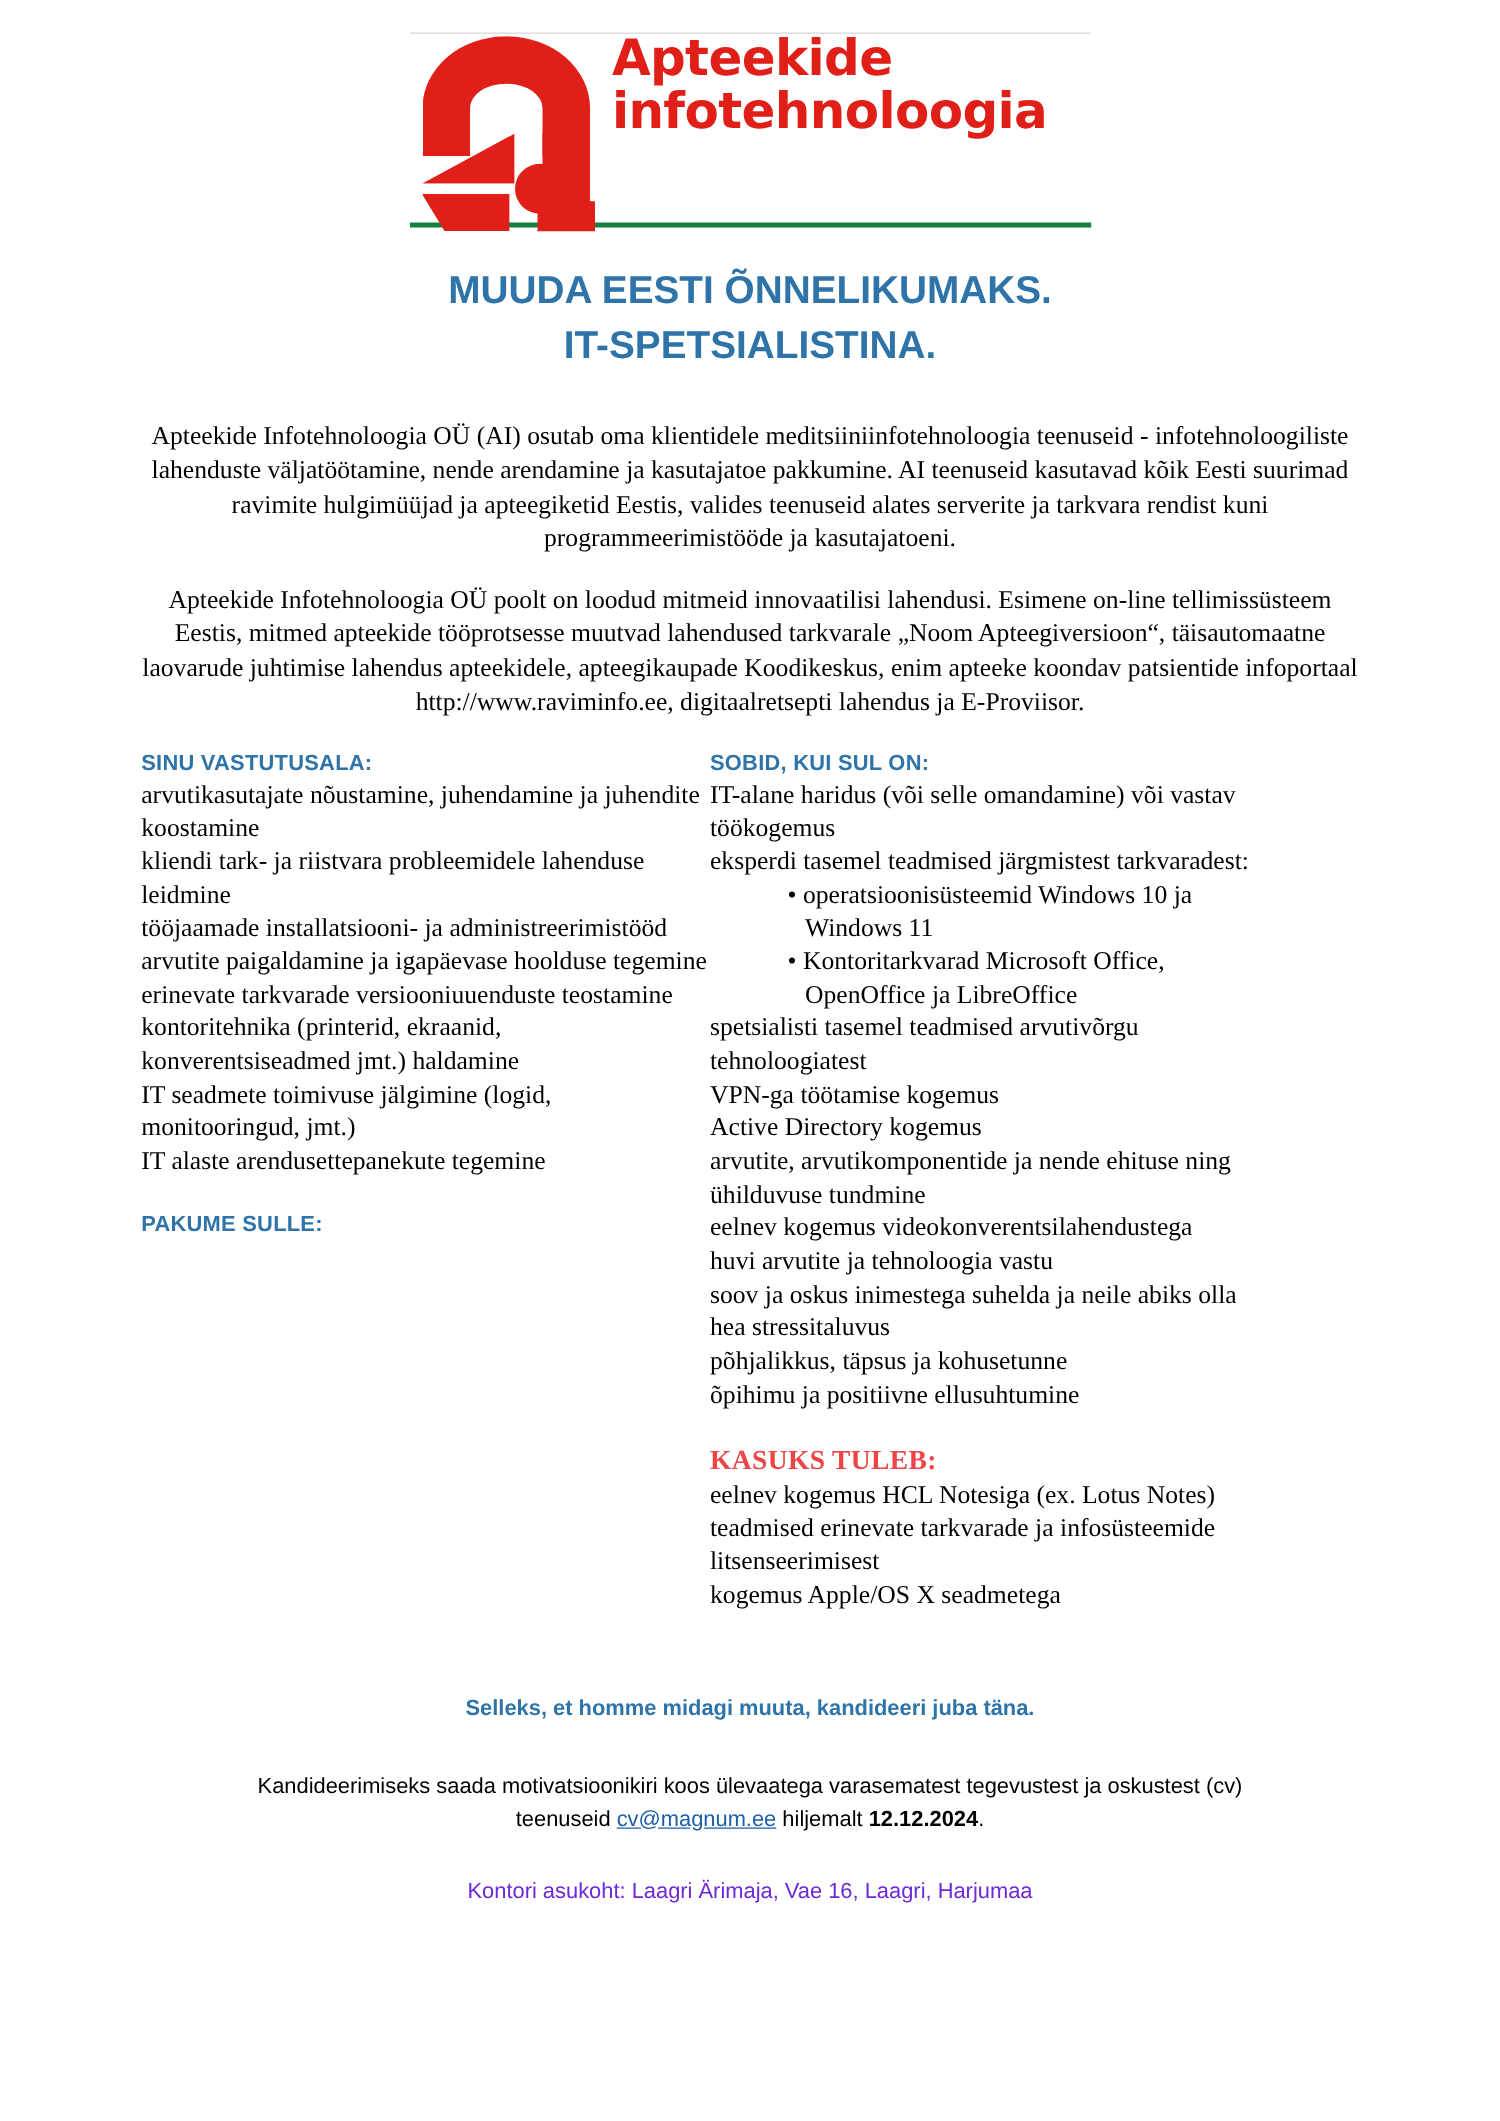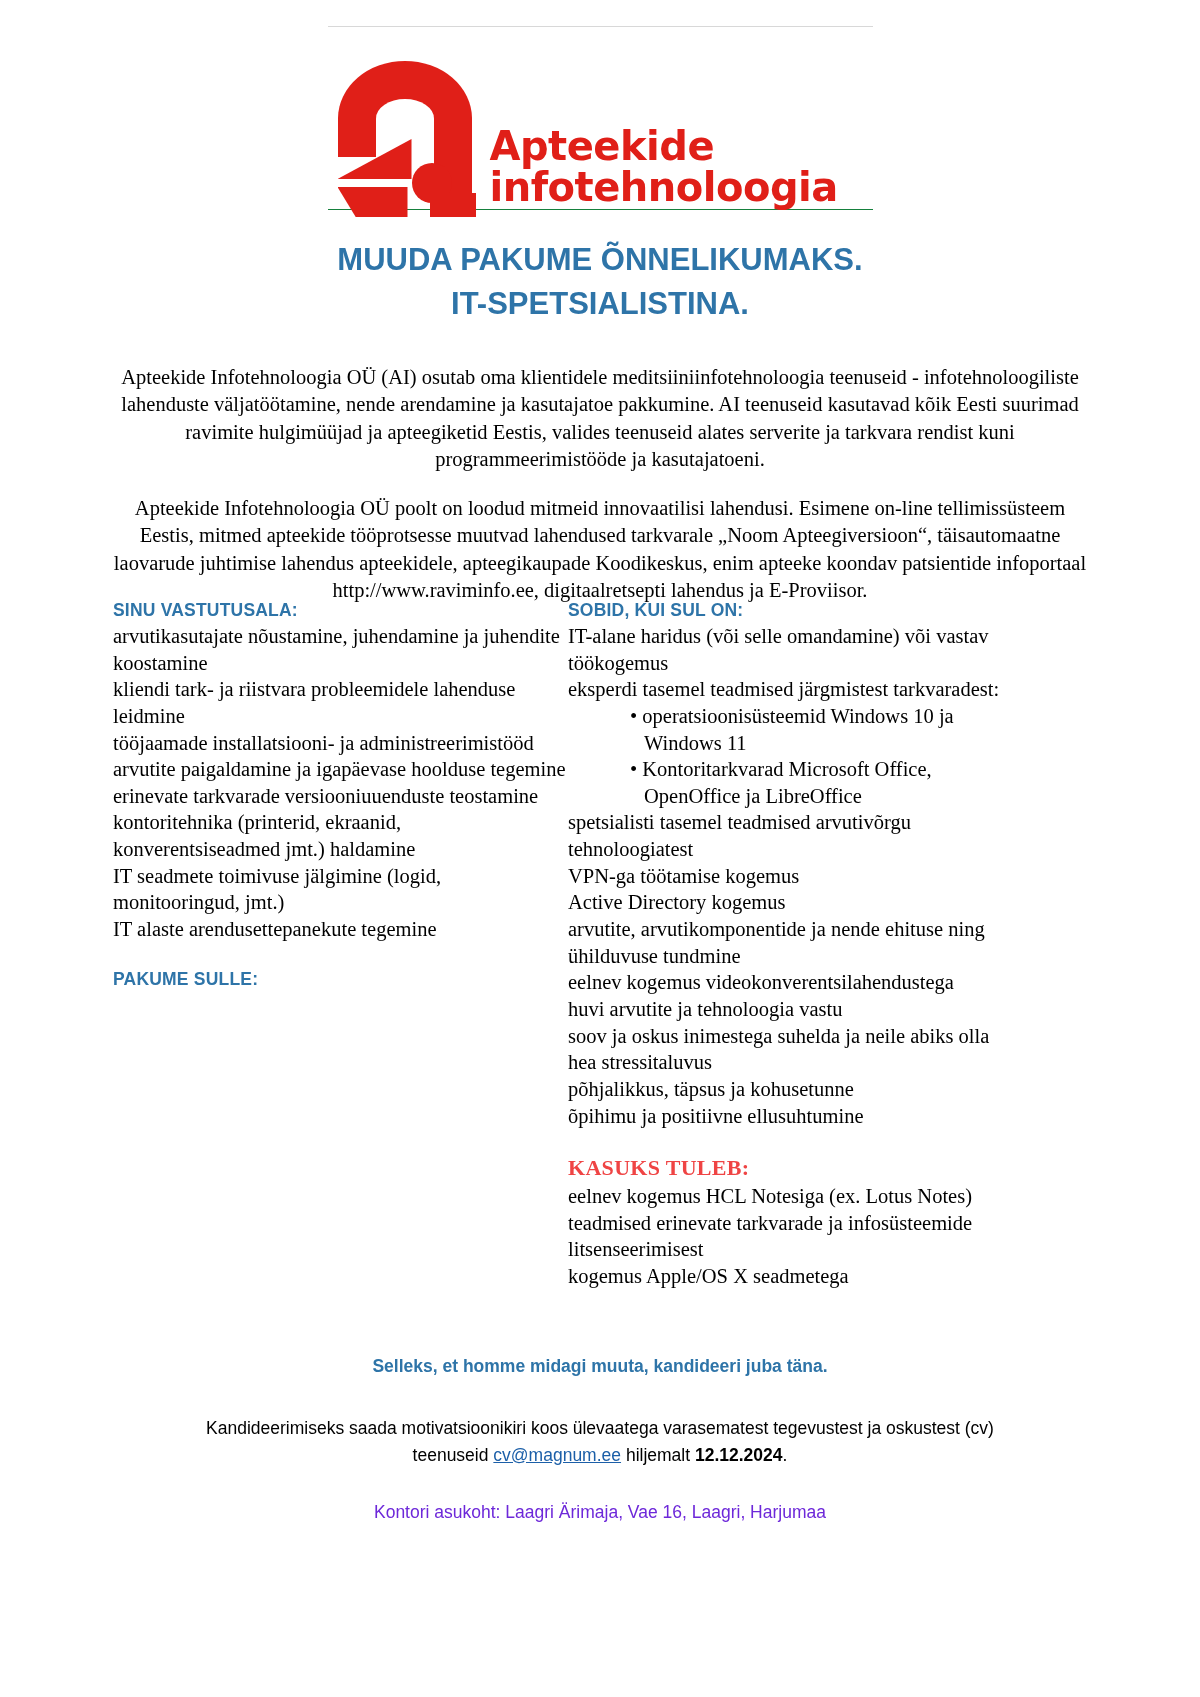--- a/index.html
+++ b/index.html
@@ -15,25 +15,25 @@
     color: #000000;
     overflow: hidden;
   }
 
   
   .logo-block {
     width: 545px;
     margin: 26px auto 0 auto;
     position: relative;
     border-top: 1px solid #d8d8d8;
-    border-bottom: 1px solid #15803d;
-    height: 184px;
+    border-bottom: 4px solid #15803d;
+    height: 156px;
     box-sizing: border-box;
     display: flex;
-    align-items: flex-end;
+    align-items: flex-start;
   }
   .logo-mark {
     width: 142px;
     height: 150px;
     position: relative;
     flex: 0 0 auto;
     margin-left: 6px;
   }
   
   .lm-arch {
@@ -220,21 +220,21 @@
     <div class="lm-dot"></div>
     <div class="lm-foot"></div>
   </div>
   <div class="logo-words">
     <div>Apteekide</div>
     <div>infotehnoloogia</div>
   </div>
 </div>
 
 <div class="headline">
-  <div>MUUDA PAKUME ÕNNELIKUMAKS.</div>
+  <div>MUUDA EESTI ÕNNELIKUMAKS.</div>
   <div>IT-SPETSIALISTINA.</div>
 </div>
 
 <div class="intro">
   <p>Apteekide Infotehnoloogia OÜ (AI) osutab oma klientidele meditsiiniinfotehnoloogia teenuseid - infotehnoloogiliste lahenduste väljatöötamine, nende arendamine ja kasutajatoe pakkumine. AI teenuseid kasutavad kõik Eesti suurimad ravimite hulgimüüjad ja apteegiketid Eestis, valides teenuseid alates serverite ja tarkvara rendist kuni programmeerimistööde ja kasutajatoeni.</p>
   <p>Apteekide Infotehnoloogia OÜ poolt on loodud mitmeid innovaatilisi lahendusi. Esimene on-line tellimissüsteem Eestis, mitmed apteekide tööprotsesse muutvad lahendused tarkvarale „Noom Apteegiversioon“, täisautomaatne laovarude juhtimise lahendus apteekidele, apteegikaupade Koodikeskus, enim apteeke koondav patsientide infoportaal http://www.raviminfo.ee, digitaalretsepti lahendus ja E-Proviisor.</p>
 </div>
 
 <div class="columns">
 

